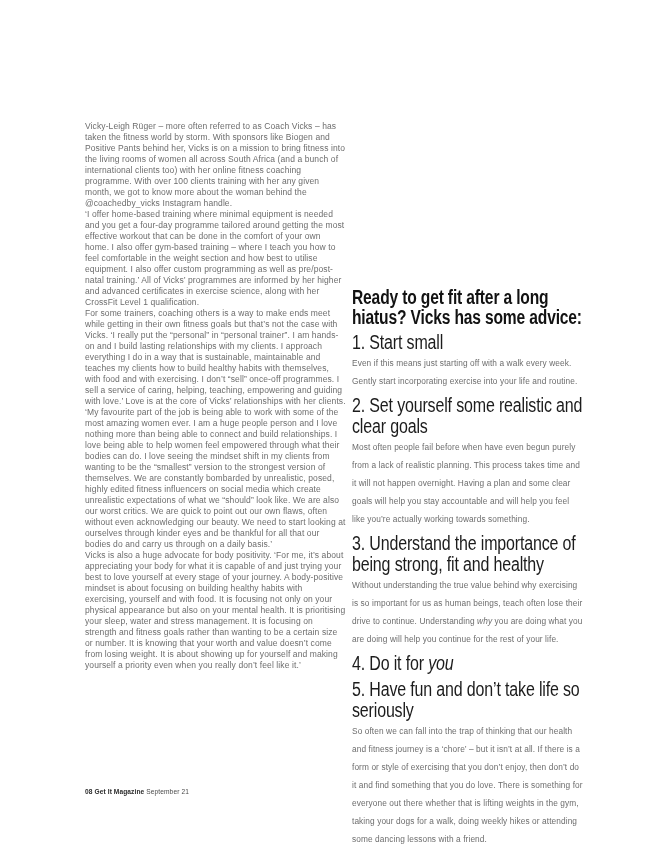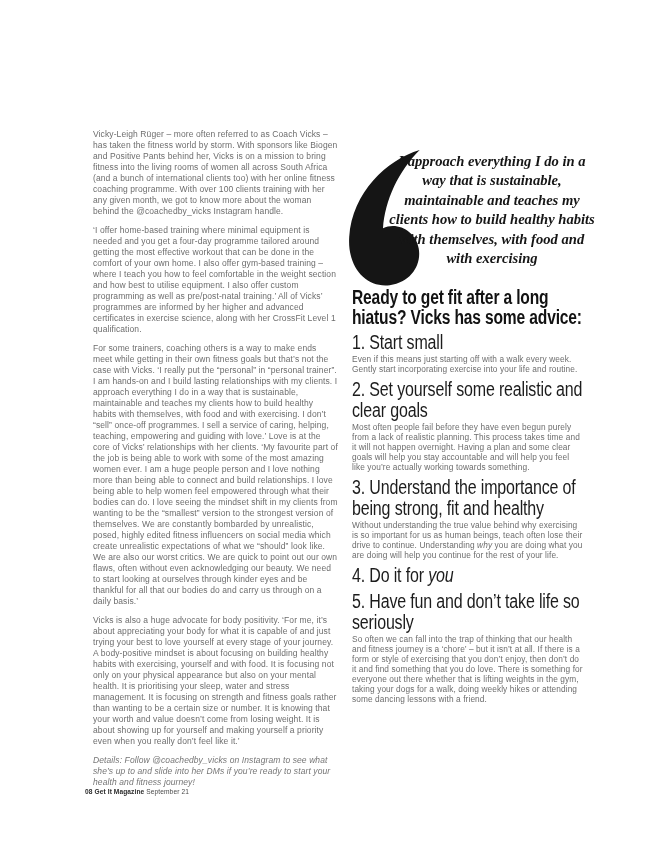--- a/index.html
+++ b/index.html
@@ -14,21 +14,21 @@
   }
 
   
   .left-col {
     position: absolute;
     left: 85px;
     top: 121px;
     width: 261px;
   }
   .left-col p {
-    margin: 8px;
+    margin: 0;
     font-size: 8.5px;
     line-height: 11px;
     color: #6d6d6d;
     letter-spacing: 0.1px;
   }
   .left-col p.details {
     font-style: italic;
     color: #767676;
   }
 
@@ -82,21 +82,21 @@
     font-size: 20px;
     line-height: 21px;
     letter-spacing: -0.2px;
     color: #1c1c1c;
   }
   .advice-item-title .it { font-style: italic; }
   .advice-item-body {
     margin: 0;
     width: 232px;
     font-size: 8.3px;
-    line-height: 10px;
+    line-height: 18px;
     color: #6d6d6d;
     letter-spacing: 0.1px;
   }
   .advice-item-body .it { font-style: italic; }
 
   
   .footer {
     position: absolute;
     left: 85px;
     top: 788px;
@@ -109,43 +109,31 @@
 </head>
 <body>
 
 <div class="page">
 
   <div class="left-col">
     <p>Vicky-Leigh Rüger – more often referred to as Coach Vicks – has taken the fitness world by storm. With sponsors like Biogen and Positive Pants behind her, Vicks is on a mission to bring fitness into the living rooms of women all across South Africa (and a bunch of international clients too) with her online fitness coaching programme. With over 100 clients training with her any given month, we got to know more about the woman behind the @coachedby_vicks Instagram handle.</p>
     <p>‘I offer home-based training where minimal equipment is needed and you get a four-day programme tailored around getting the most effective workout that can be done in the comfort of your own home. I also offer gym-based training – where I teach you how to feel comfortable in the weight section and how best to utilise equipment. I also offer custom programming as well as pre/post-natal training.’ All of Vicks’ programmes are informed by her higher and advanced certificates in exercise science, along with her CrossFit Level 1 qualification.</p>
     <p>For some trainers, coaching others is a way to make ends meet while getting in their own fitness goals but that’s not the case with Vicks. ‘I really put the “personal” in “personal trainer”. I am hands-on and I build lasting relationships with my clients. I approach everything I do in a way that is sustainable, maintainable and teaches my clients how to build healthy habits with themselves, with food and with exercising. I don’t “sell” once-off programmes. I sell a service of caring, helping, teaching, empowering and guiding with love.’ Love is at the core of Vicks’ relationships with her clients. ‘My favourite part of the job is being able to work with some of the most amazing women ever. I am a huge people person and I love nothing more than being able to connect and build relationships. I love being able to help women feel empowered through what their bodies can do. I love seeing the mindset shift in my clients from wanting to be the “smallest” version to the strongest version of themselves. We are constantly bombarded by unrealistic, posed, highly edited fitness influencers on social media which create unrealistic expectations of what we “should” look like. We are also our worst critics. We are quick to point out our own flaws, often without even acknowledging our beauty. We need to start looking at ourselves through kinder eyes and be thankful for all that our bodies do and carry us through on a daily basis.’</p>
     <p>Vicks is also a huge advocate for body positivity. ‘For me, it’s about appreciating your body for what it is capable of and just trying your best to love yourself at every stage of your journey. A body-positive mindset is about focusing on building healthy habits with exercising, yourself and with food. It is focusing not only on your physical appearance but also on your mental health. It is prioritising your sleep, water and stress management. It is focusing on strength and fitness goals rather than wanting to be a certain size or number. It is knowing that your worth and value doesn’t come from losing weight. It is about showing up for yourself and making yourself a priority even when you really don’t feel like it.’</p>
-    <p class="details">Details: Follow @coachedby_vicks on Instagram to see what she’s up to and slide into her DMs if you’re ready to start your health and fitness journey!</p>
   </div>
 
-  <div class="pull-quote">
-    <svg class="quote-mark" viewBox="0 0 80 145" xmlns="http://www.w3.org/2000/svg" aria-hidden="true">
-      <path fill="#151515" d="M 78 0
-        C 44 10, 8 44, 5 90
-        C 3 121, 22 143, 47 140
-        C 69 137, 80 119, 77 102
-        C 74 84, 55 74, 40 81
-        C 42 52, 56 22, 78 0 Z"></path>
-    </svg>
-    <div class="quote-text">I approach everything I do in a way that is sustainable, maintainable and teaches my clients how to build healthy habits with themselves, with food and with exercising</div>
-  </div>
 
   <div class="right-col">
     <h2 class="advice-heading">Ready to get fit after a long hiatus? Vicks has some advice:</h2>
 
     <h3 class="advice-item-title">1. Start small</h3>
     <p class="advice-item-body">Even if this means just starting off with a walk every week. Gently start incorporating exercise into your life and routine.</p>
 
     <h3 class="advice-item-title">2. Set yourself some realistic and clear goals</h3>
-    <p class="advice-item-body">Most often people fail before they have even begun purely from a lack of realistic planning. This process takes time and it will not happen overnight. Having a plan and some clear goals will help you stay accountable and will help you feel like you’re actually working towards something.</p>
+    <p class="advice-item-body">Most often people fail before when have even begun purely from a lack of realistic planning. This process takes time and it will not happen overnight. Having a plan and some clear goals will help you stay accountable and will help you feel like you’re actually working towards something.</p>
 
     <h3 class="advice-item-title">3. Understand the importance of being strong, fit and healthy</h3>
     <p class="advice-item-body"><span>Without understanding the true value behind why exercising is so important for us as human beings, teach often lose their drive to continue. Understanding </span><span class="it">why</span><span> you are doing what you are doing will help you continue for the rest of your life.</span></p>
 
     <h3 class="advice-item-title"><span>4. Do it for </span><span class="it">you</span></h3>
 
     <h3 class="advice-item-title">5. Have fun and don’t take life so seriously</h3>
     <p class="advice-item-body">So often we can fall into the trap of thinking that our health and fitness journey is a ‘chore’ – but it isn’t at all. If there is a form or style of exercising that you don’t enjoy, then don’t do it and find something that you do love. There is something for everyone out there whether that is lifting weights in the gym, taking your dogs for a walk, doing weekly hikes or attending some dancing lessons with a friend.</p>
   </div>
 

